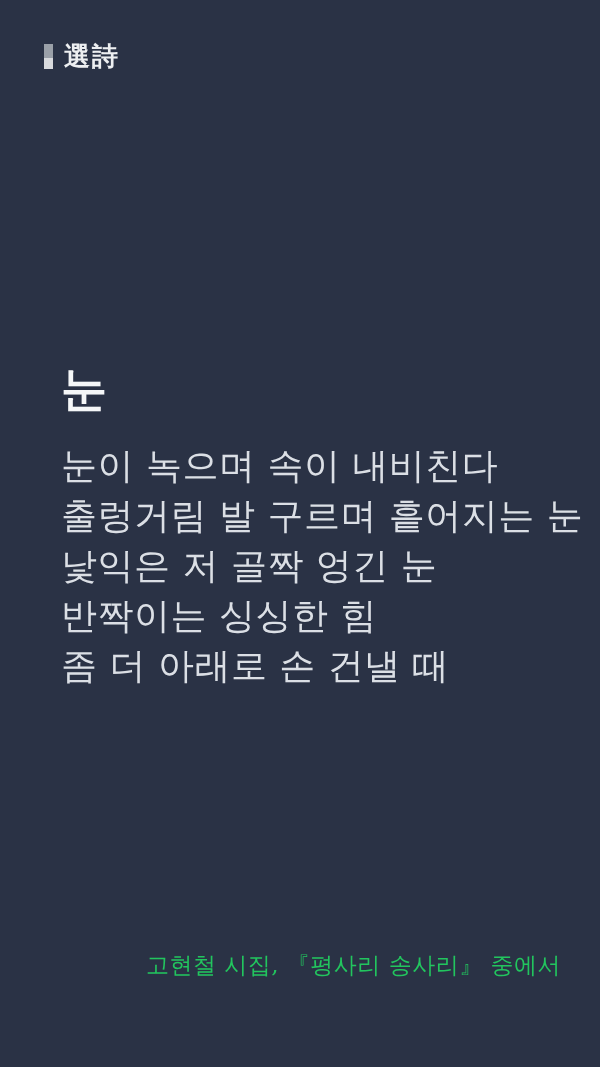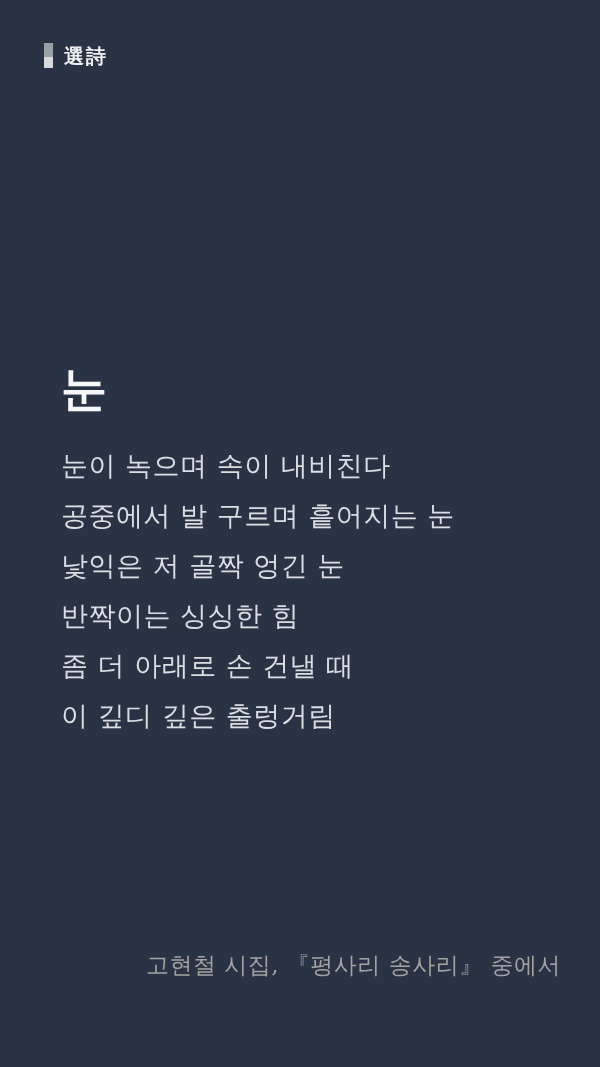--- a/index.html
+++ b/index.html
@@ -23,21 +23,21 @@
     display: flex;
     align-items: center;
     gap: 11px;
   }
   .bar-icon {
     width: 9px;
     height: 25px;
     background: linear-gradient(to bottom, #9aa0a8 0%, #9aa0a8 58%, #d8dadd 58%, #d8dadd 100%);
   }
   .header-label {
-    font-size: 20px;
+    font-size: 26px;
     font-weight: 600;
     letter-spacing: 2px;
     color: #edeff1;
     line-height: 1;
   }
 
   
   .poem-title {
     position: absolute;
     top: 333px;
@@ -49,54 +49,53 @@
   }
 
   
   .poem-body {
     position: absolute;
     top: 441px;
     left: 61px;
     width: 500px;
   }
   .poem-line {
-    font-size: 27px;
+    font-size: 36px;
     line-height: 50px;
     color: #dbdfe5;
     letter-spacing: 0.5px;
     white-space: nowrap;
   }
 
   
   .attribution {
     position: absolute;
     top: 950px;
     right: 39px;
     font-size: 23px;
-    color: #a3a3a3;
+    color: #22c55e;
     letter-spacing: 0.5px;
     white-space: nowrap;
   }
 </style>
 </head>
 <body>
 
 <div class="page">
 
   <div class="header">
     <div class="bar-icon"></div>
     <div class="header-label">選詩</div>
   </div>
 
   <h1 class="poem-title">눈</h1>
 
   <div class="poem-body">
     <div class="poem-line">눈이 녹으며 속이 내비친다</div>
-    <div class="poem-line">공중에서 발 구르며 흩어지는 눈</div>
+    <div class="poem-line">출렁거림 발 구르며 흩어지는 눈</div>
     <div class="poem-line">낯익은 저 골짝 엉긴 눈</div>
     <div class="poem-line">반짝이는 싱싱한 힘</div>
     <div class="poem-line">좀 더 아래로 손 건낼 때</div>
-    <div class="poem-line">이 깊디 깊은 출렁거림</div>
   </div>
 
   <div class="attribution">고현철 시집, 『평사리 송사리』 중에서</div>
 
 </div>
 
 </body></html>

